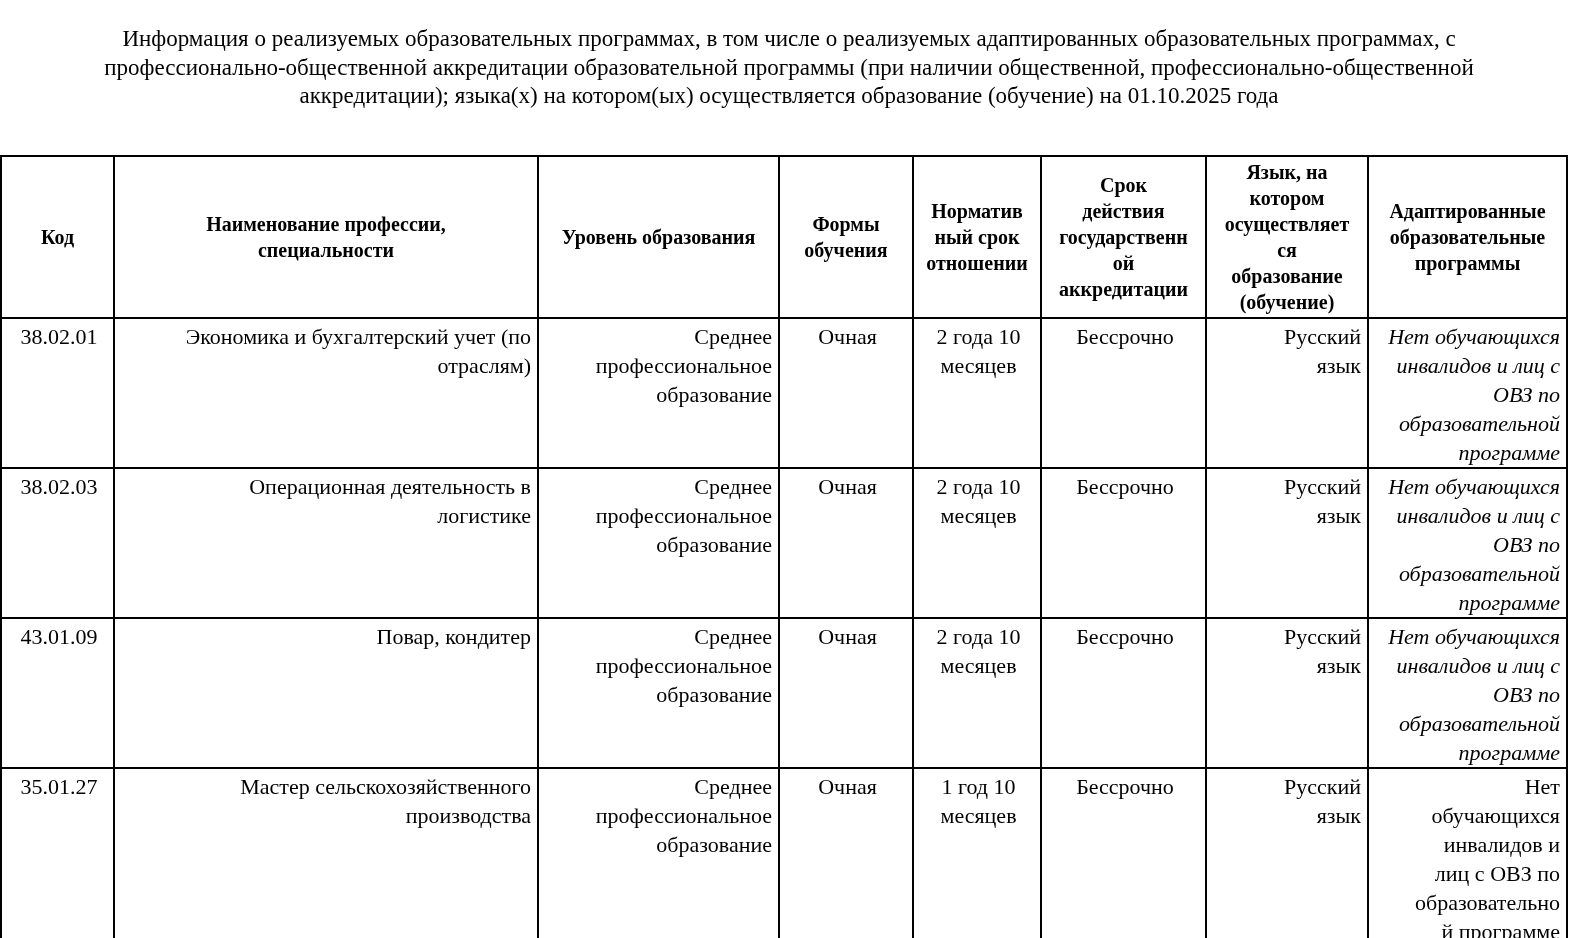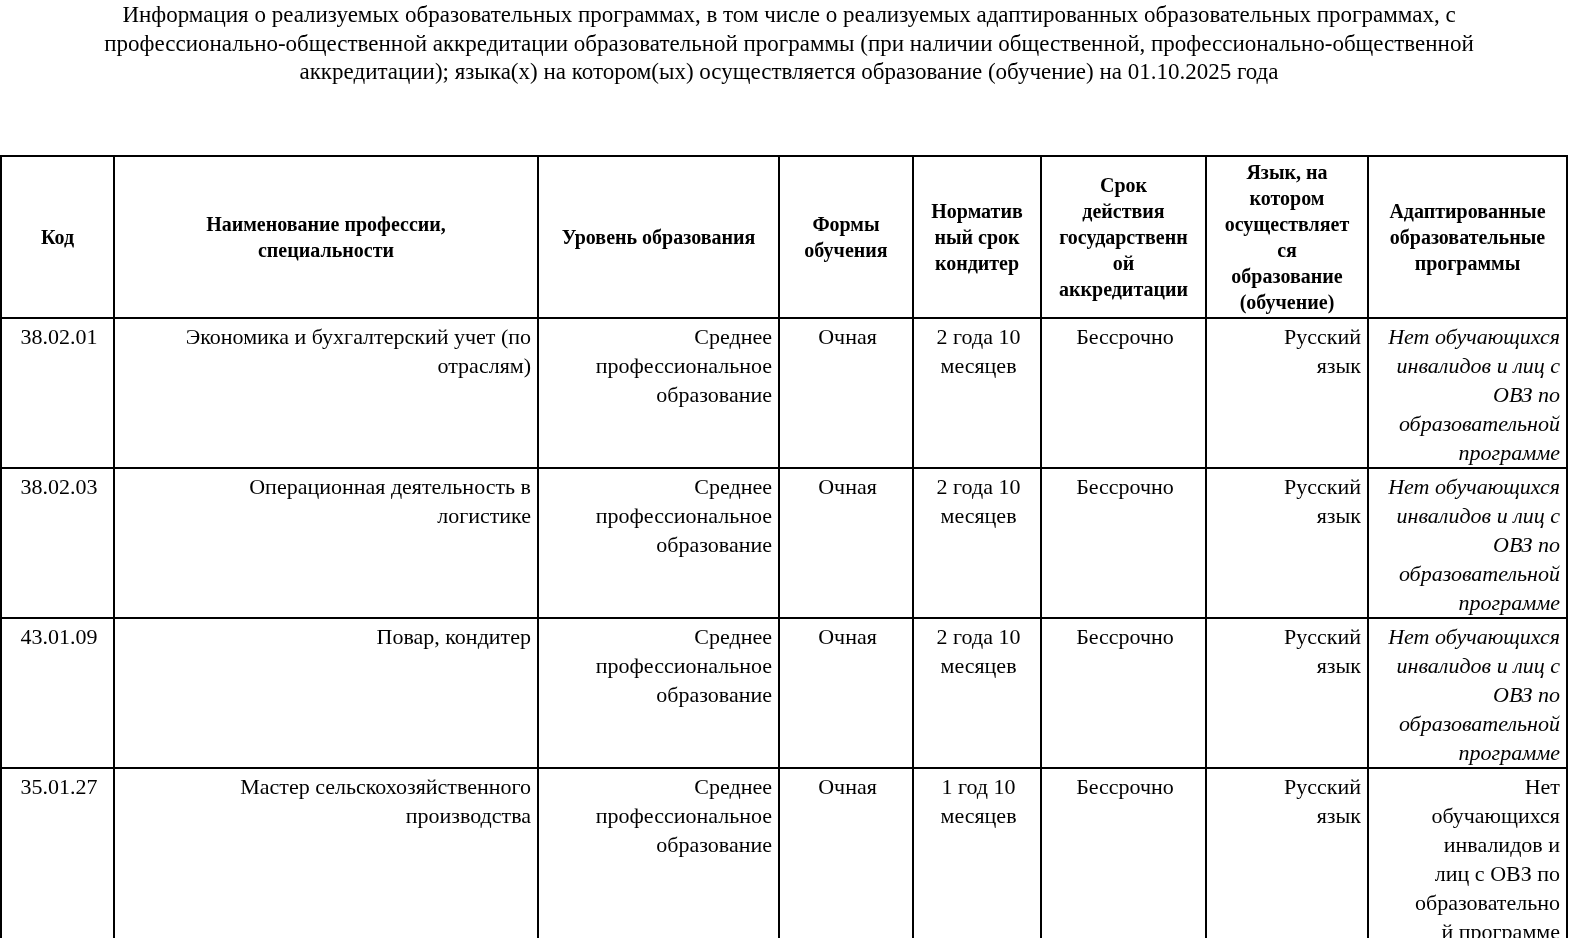--- a/index.html
+++ b/index.html
@@ -13,21 +13,21 @@
     color: #000000;
   }
   .page {
     width: 1578px;
     height: 938px;
     position: relative;
   }
   .doc-title {
     box-sizing: border-box;
     height: 155px;
-    padding-top: 1px;
+    padding-top: 25px;
     text-align: center;
     font-size: 23px;
     line-height: 28.5px;
     white-space: nowrap;
   }
   table.programs {
     border-collapse: collapse;
     table-layout: fixed;
     width: 1566px;
   }
@@ -96,21 +96,21 @@
     <tbody>
         <tr style="height:155px;">
       <th>Код</th>
       <th>Наименование профессии,
 специальности</th>
       <th>Уровень образования</th>
       <th>Формы
 обучения</th>
       <th>Норматив
 ный срок
-кондитер</th>
+отношении</th>
       <th>Срок
 действия
 государственн
 ой
 аккредитации</th>
       <th>Язык, на
 котором
 осуществляет
 ся
 образование

